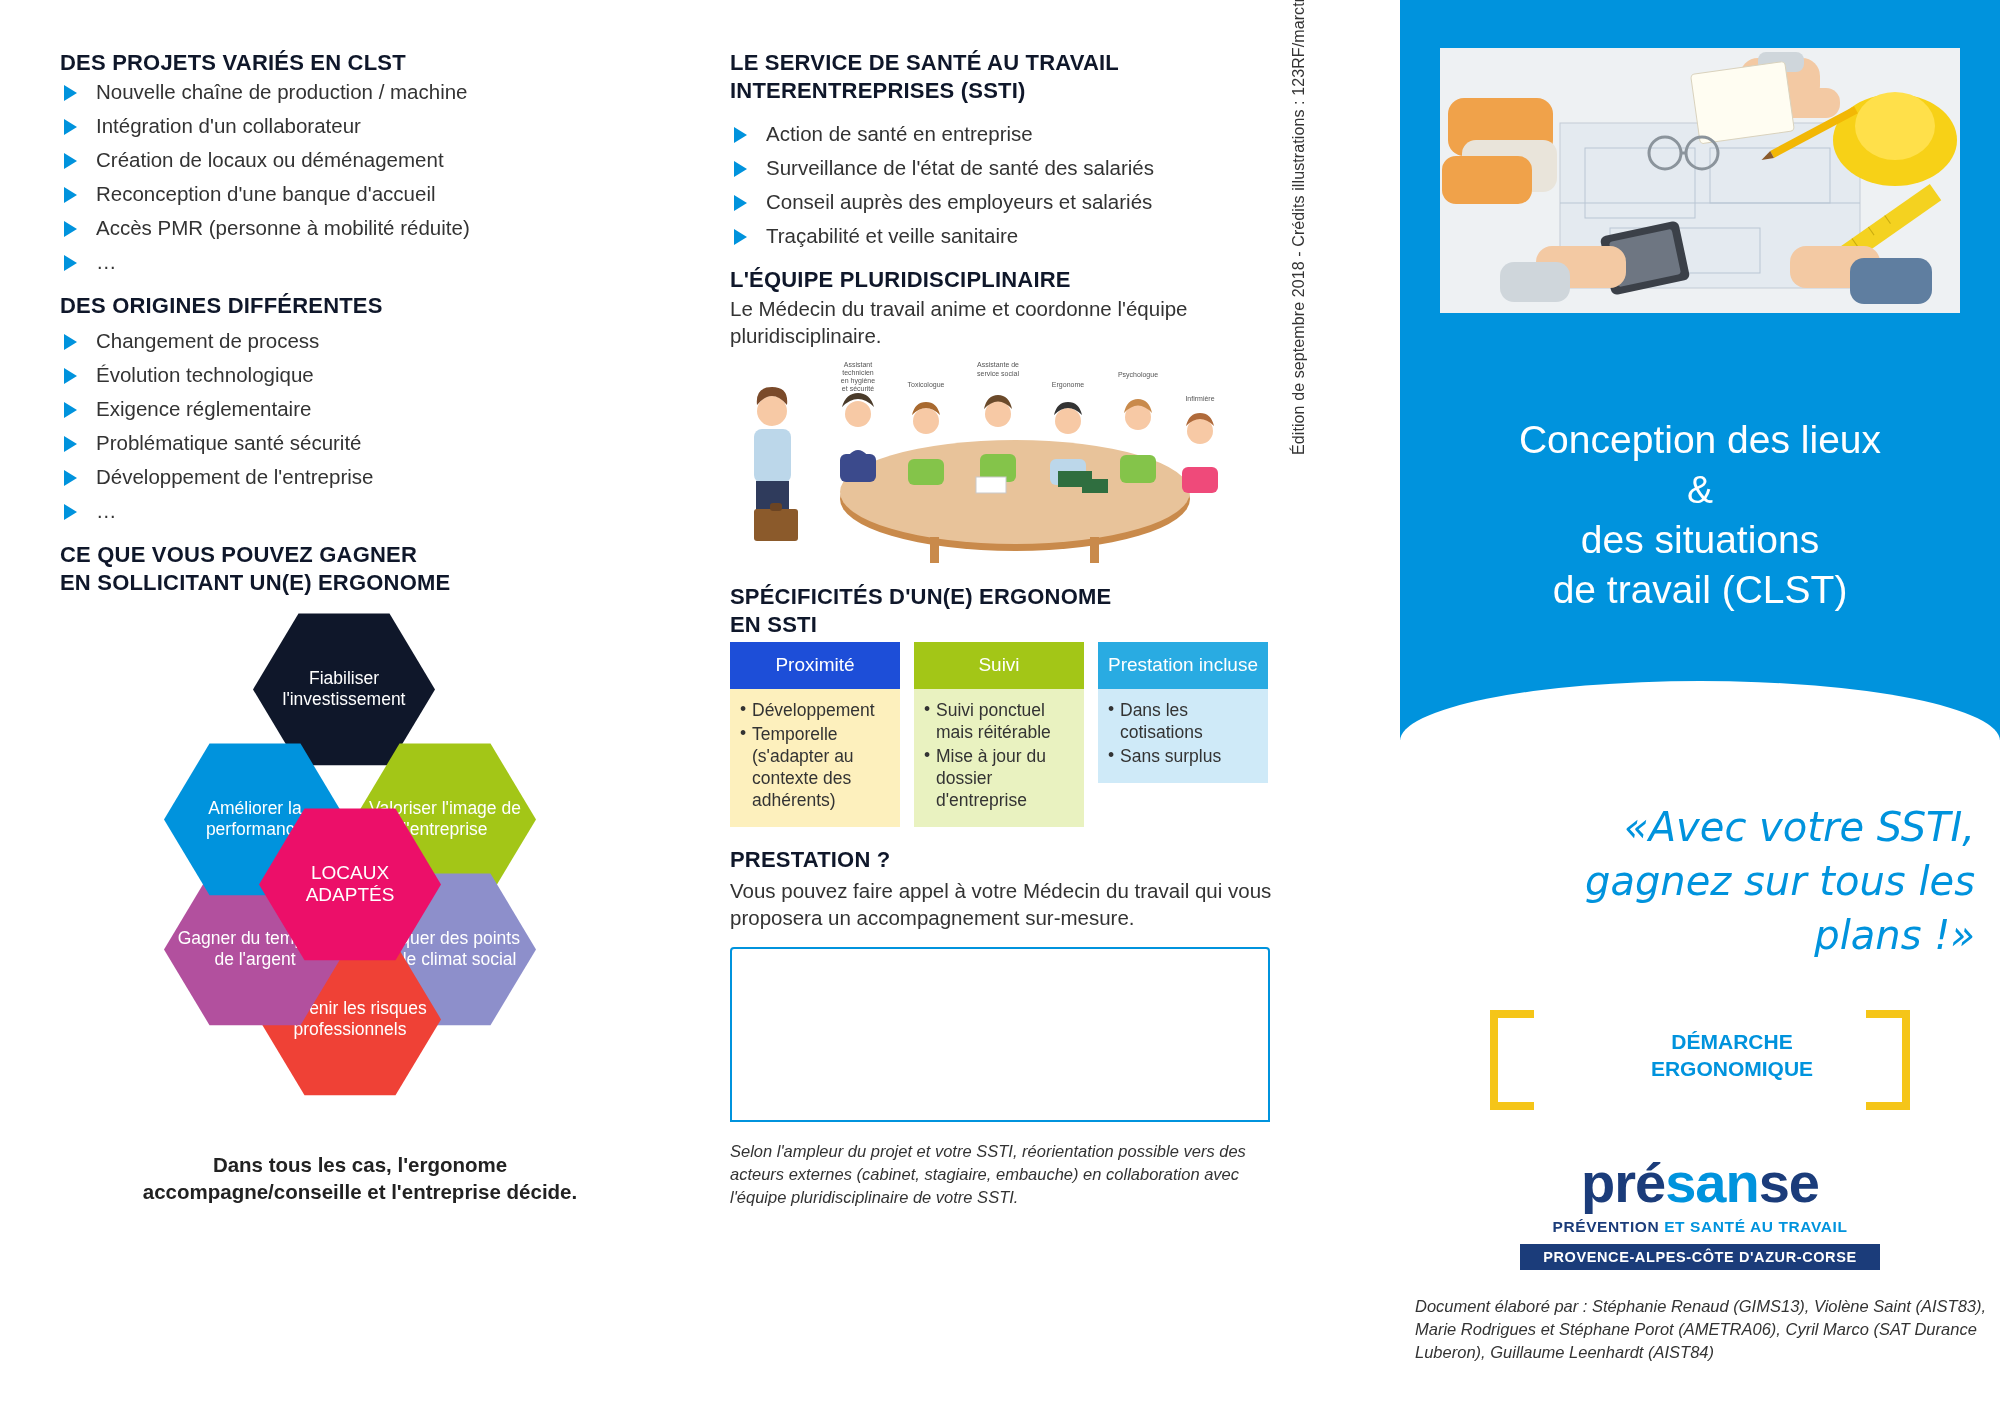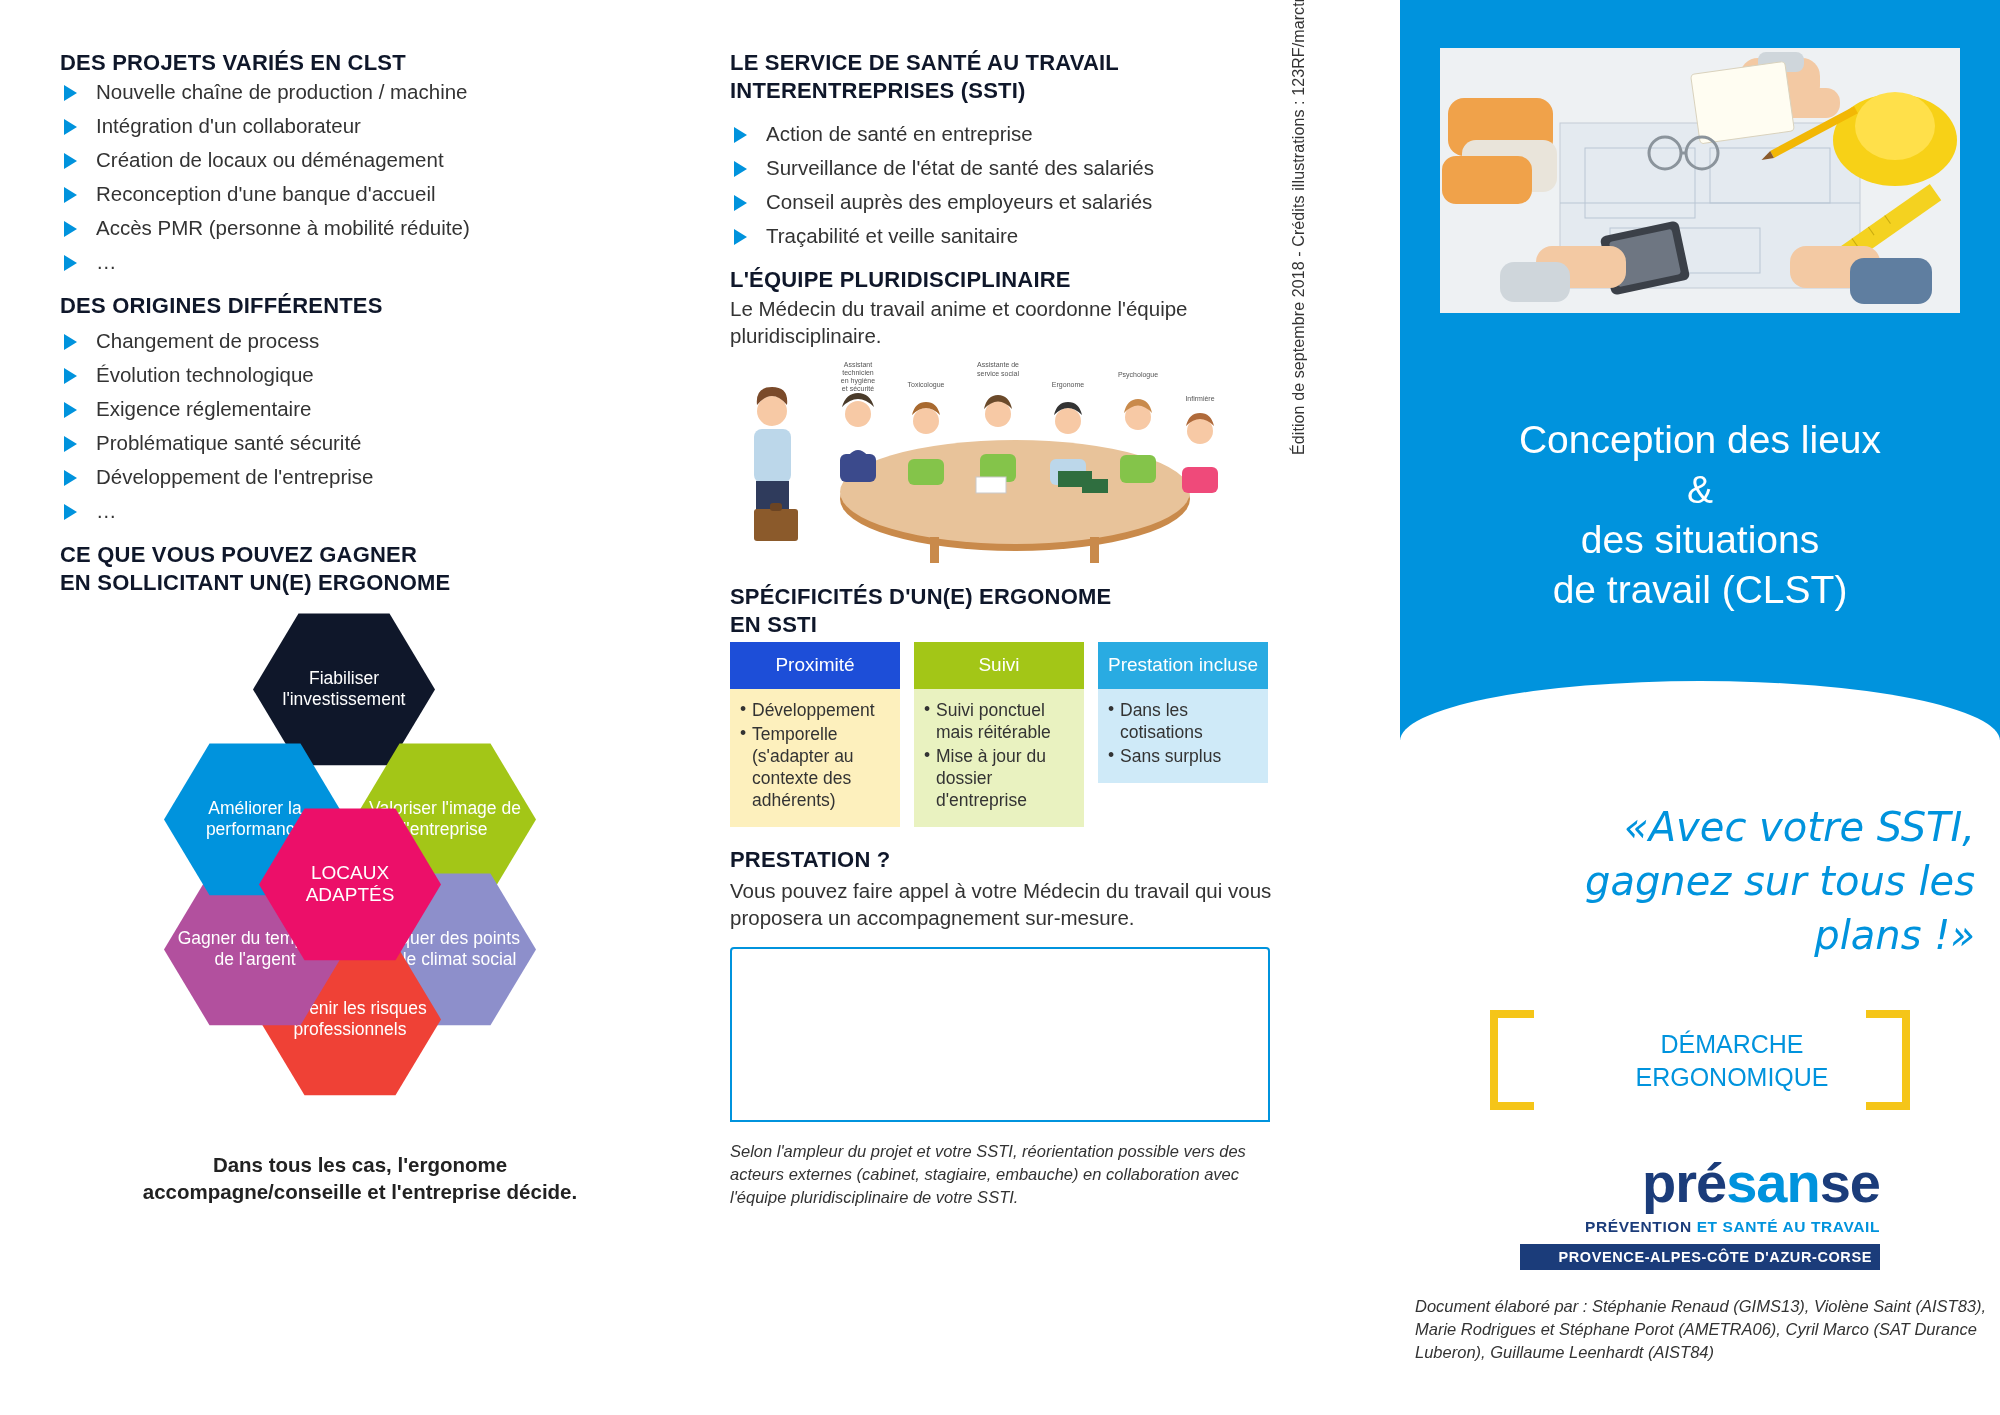--- a/index.html
+++ b/index.html
@@ -135,23 +135,23 @@
   .demarche-wrap {
     position:absolute; left:1490px; top:1010px; width:420px; height:110px;
   }
   .bracket-l, .bracket-r {
     position:absolute; width:44px; height:100px; border:8px solid #f5c518;
   }
   .bracket-l { left:0; top:0; border-right:none; }
   .bracket-r { right:0; top:0; border-left:none; }
   .demarche-txt {
     position:absolute; left:0; top:18px; width:484px; text-align:center;
-    color:#0093dd; font-weight:normal; font-size:25px; line-height:1.3;
-  }
-  .logo-wrap { position:absolute; left:1520px; top:1155px; width:360px; text-align:right; }
+    color:#0093dd; font-weight:bold; font-size:21px; line-height:1.3;
+  }
+  .logo-wrap { position:absolute; left:1520px; top:1155px; width:360px; text-align:center; }
   .logo-main { font-size:56px; font-weight:bold; letter-spacing:-1px; line-height:1; }
   .logo-main .p1 { color:#1b3c7a; }
   .logo-main .p2 { color:#0093dd; }
   .logo-main .p3 { color:#1b3c7a; }
   .logo-sub1 { font-size:15.5px; letter-spacing:.6px; margin-top:7px; }
   .logo-sub1 .a { color:#1b3c7a; font-weight:bold; }
   .logo-sub1 .b { color:#0093dd; font-weight:bold; }
   .logo-sub2 {
     margin-top:8px; background:#1b3c7a; color:#ffffff; font-size:14.5px;
     font-weight:bold; padding:5px 8px; letter-spacing:.6px; display:block;

